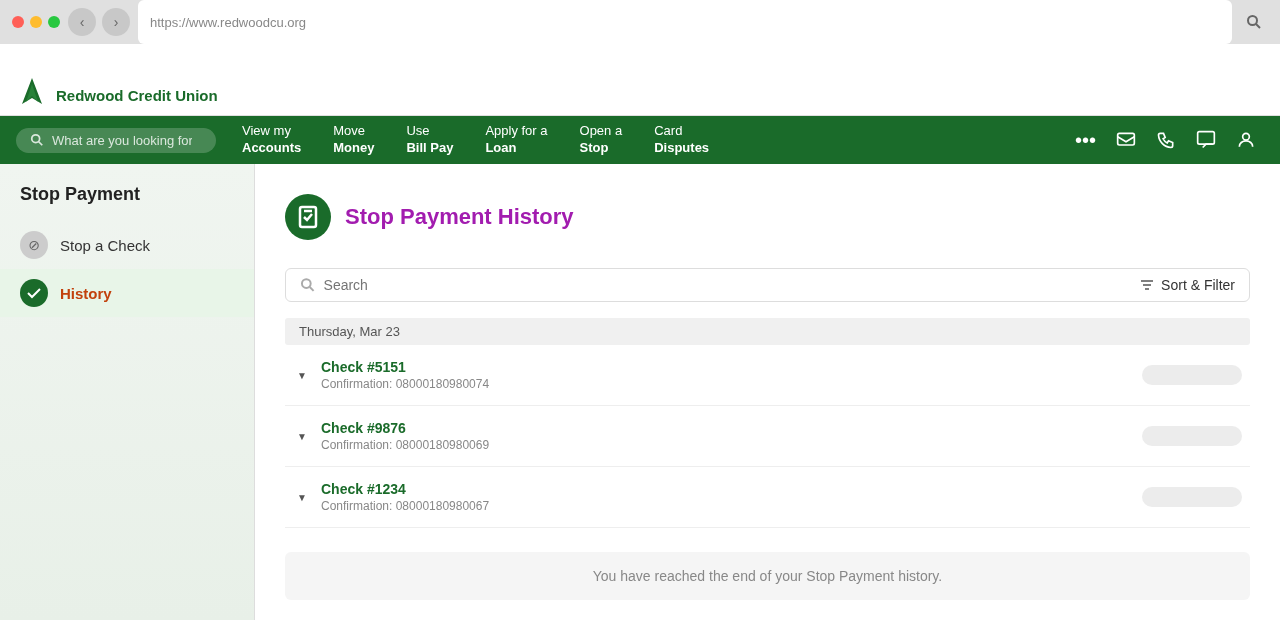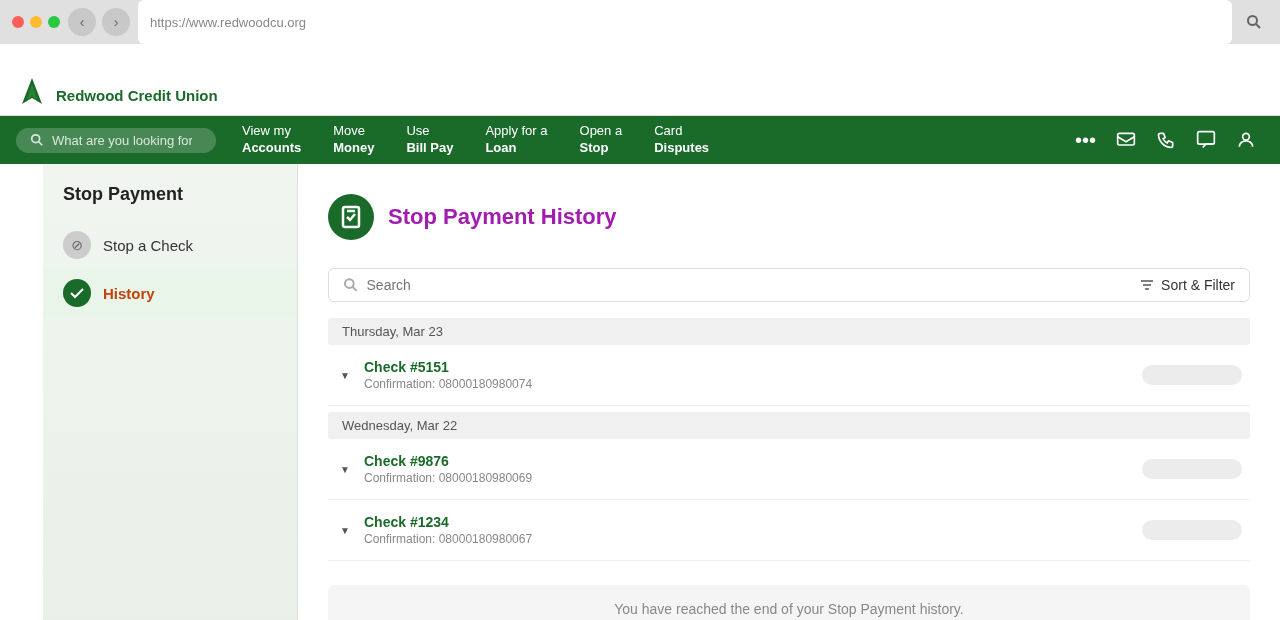--- a/index.html
+++ b/index.html
@@ -34,21 +34,21 @@
     .search-bar input::placeholder { color: rgba(255,255,255,0.8); }
     .nav-item { color: white; text-align: left; padding: 19px 14px; border-radius: 4px; cursor: pointer; font-size: 13px; line-height: 1.3; }
     .nav-item .top { font-weight: 300; }
     .nav-item .bottom { font-weight: 700; }
     .nav-spacer { flex: 1; }
     .nav-icons { display: flex; align-items: center; gap: 4px; }
     .nav-icon-btn { color: white; width: 36px; height: 36px; border-radius: 4px; display: flex; align-items: center; justify-content: center; cursor: pointer; font-size: 18px; }
     .nav-dots { color: white; font-size: 20px; cursor: pointer; padding: 4px 8px; }
 
     
-    .main { display: flex; flex: 1; overflow: hidden; padding-left: 43px; }
+    .main { display: flex; flex: 1; overflow: hidden; }
 
     
     .sidebar { width: 255px; background: linear-gradient(to bottom, #f0f5f0, #e8f0e8); border-right: 1px solid #ddd; padding: 20px 0; flex-shrink: 0; }
     .sidebar-title { font-size: 18px; font-weight: 700; color: #222; padding: 0 20px 16px; }
     .sidebar-item { display: flex; align-items: center; gap: 12px; padding: 10px 20px; cursor: pointer; font-size: 15px; color: #333; }
     .sidebar-item.active { background: #e8f5e8; color: #c2410c; font-weight: 600; }
     .sidebar-icon { width: 28px; height: 28px; border-radius: 50%; display: flex; align-items: center; justify-content: center; font-size: 14px; flex-shrink: 0; }
     .sidebar-icon.gray { background: #ccc; color: #666; }
     .sidebar-icon.green { background: #1a6b2a; color: white; }
 
@@ -235,21 +235,20 @@
       <div class="date-group-header">Thursday, Mar 23</div>
       <div class="history-item">
         <div class="expand-btn">▼</div>
         <div class="item-info">
           <div class="item-title">Check #5151</div>
           <div class="item-subtitle">Confirmation: 08000180980074</div>
         </div>
         <div class="item-badge"></div>
       </div>
 
-      <div class="date-group-header" style="margin-top:6px;">Wednesday, Mar 22</div>
       <div class="history-item">
         <div class="expand-btn">▼</div>
         <div class="item-info">
           <div class="item-title">Check #9876</div>
           <div class="item-subtitle">Confirmation: 08000180980069</div>
         </div>
         <div class="item-badge"></div>
       </div>
       <div class="history-item">
         <div class="expand-btn">▼</div>

